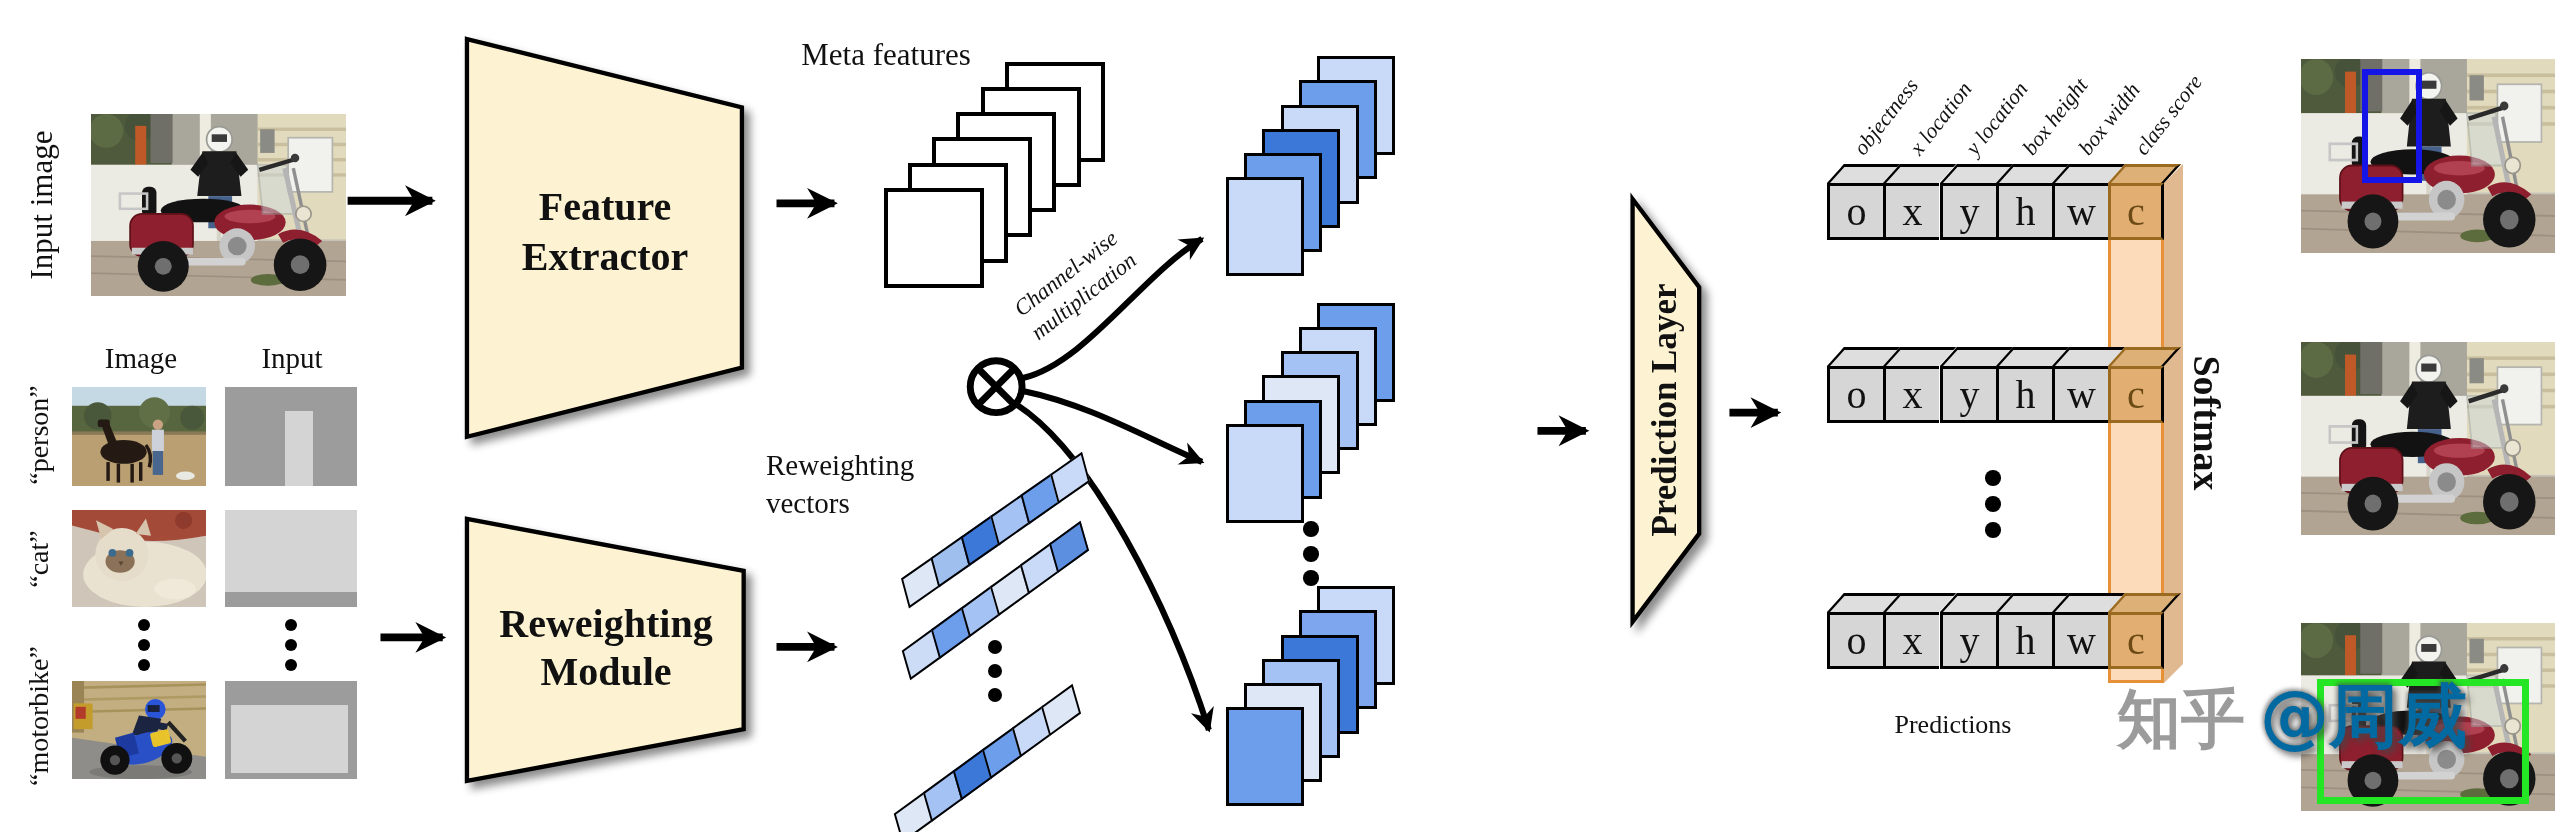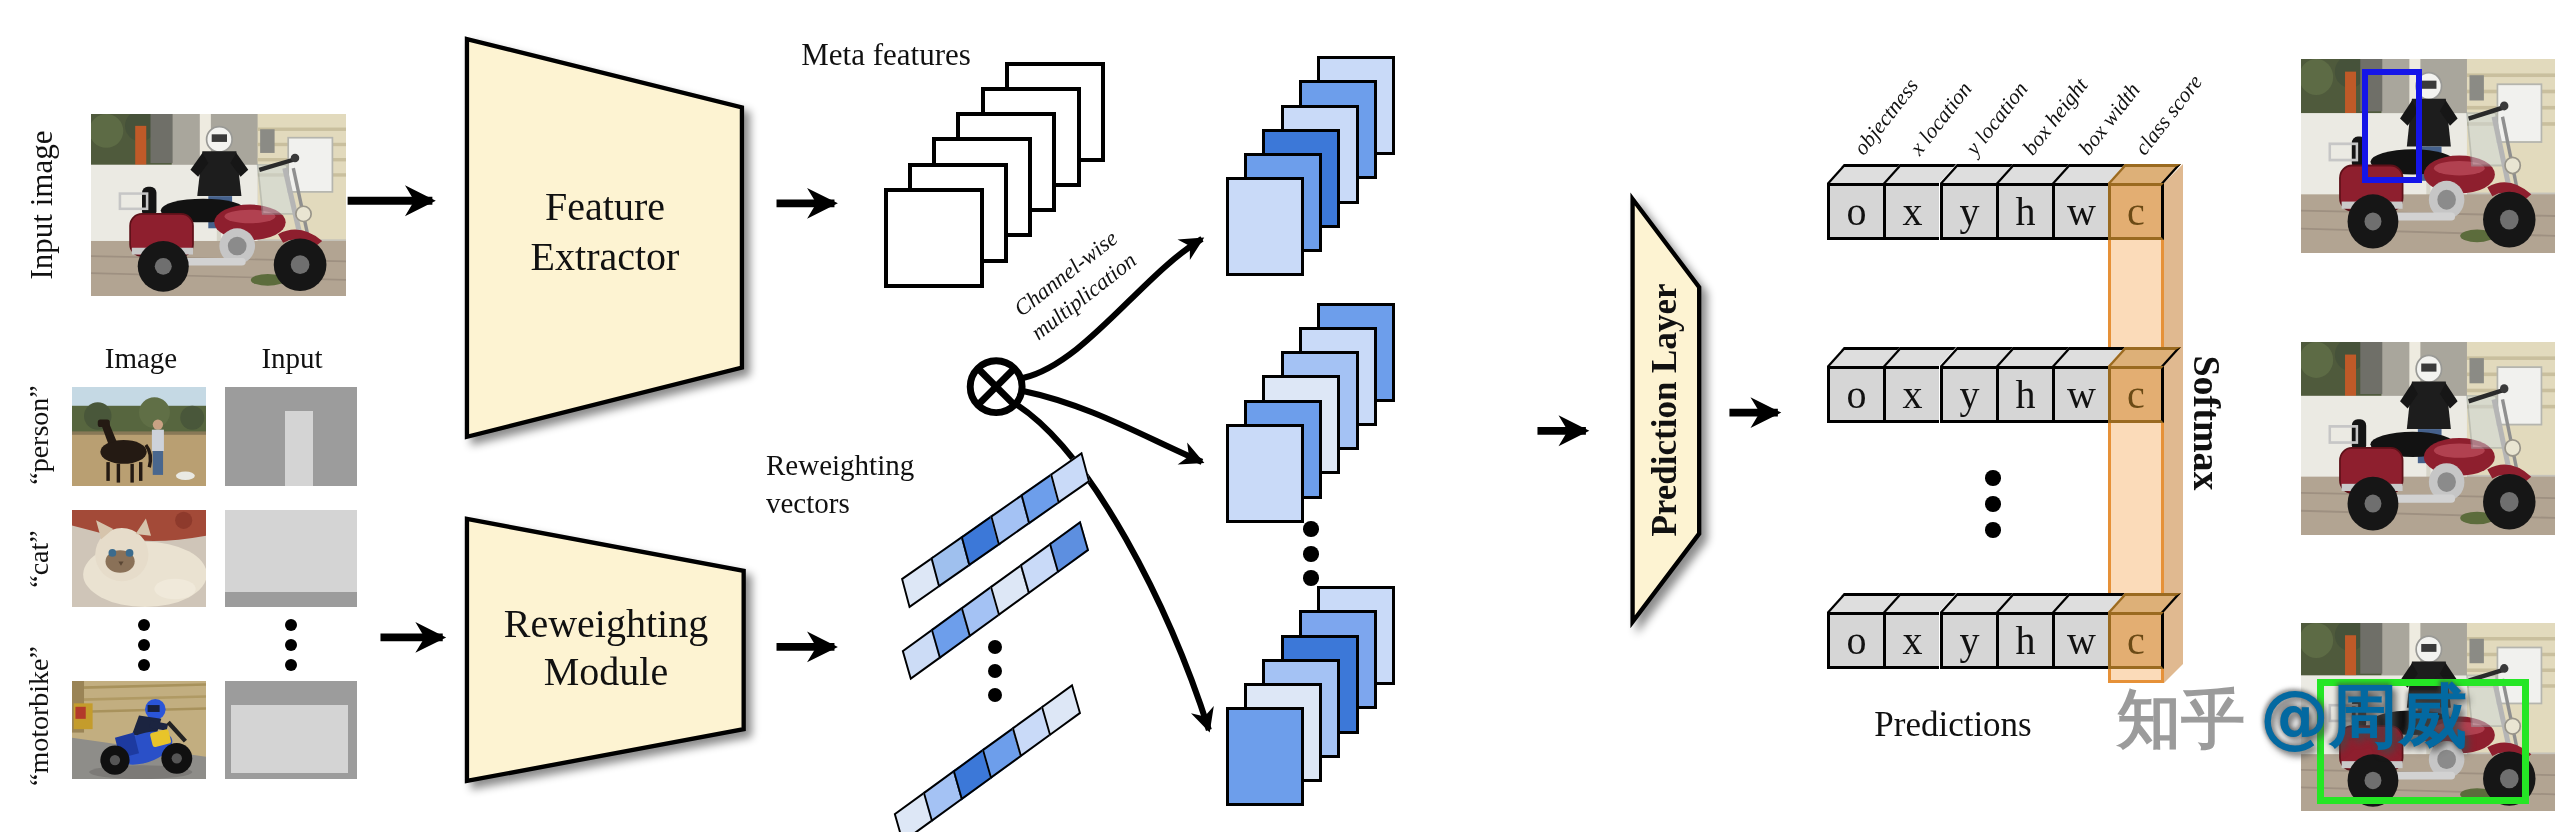--- a/index.html
+++ b/index.html
@@ -4,21 +4,21 @@
 <style>
   html,body{margin:0;padding:0;background:#fff;}
   #canvas{position:relative;width:2576px;height:833px;background:#fff;overflow:hidden;
           font-family:"Liberation Serif","DejaVu Serif",serif;color:#111;}
   .abs{position:absolute;}
   .ctr{transform:translate(-50%,-50%);}
   .pre{white-space:pre-line;}
   svg.overlay{position:absolute;left:0;top:0;pointer-events:none;}
   polygon.module-shape{fill:var(--module-fill,#fdf3d2);stroke:#000;stroke-width:5;
           filter:drop-shadow(7px 7px 5px rgba(0,0,0,0.45));}
-  .module-label{font-weight:normal;font-size:40px;line-height:50px;text-align:center;}
+  .module-label{font-weight:bold;font-size:40px;line-height:50px;text-align:center;}
   .photo{position:absolute;border:none;display:block;}
   .mask{position:absolute;background:var(--mask-dark,#9c9c9c);}
   .mask .lite{position:absolute;background:var(--mask-light,#d4d4d4);}
   .fm-square{position:absolute;width:78px;height:99px;border:3.5px solid #000;box-sizing:border-box;}
   .meta-square{position:absolute;width:100px;height:100px;border:4.3px solid #000;background:#fff;box-sizing:border-box;}
   .vec-bar{position:absolute;width:233px;height:29px;display:flex;transform-origin:left center;}
   .vec-cell{width:39px;height:29px;box-sizing:border-box;border:2.6px solid #000;margin-left:-2.6px;transform:skewX(-20deg);}
   .vec-cell:first-child{margin-left:0;}
   .dot{position:absolute;border-radius:50%;background:#000;}
   .pr-top{position:absolute;width:56px;height:19px;background:var(--gray-cell-top,#dedede);
@@ -232,21 +232,21 @@
 Module</div>
   <div class="abs rot-90ccw" style="left:1665px;top:410px;font-size:35px;font-weight:bold;">Prediction Layer</div>
 
   <div class="abs ctr" style="left:886px;top:55px;font-size:31px;white-space:nowrap;">Meta features</div>
   <div class="abs pre" style="left:766px;top:446px;font-size:29px;line-height:38px;">Reweighting
 vectors</div>
   <div class="abs pre" style="left:1075px;top:285px;font-style:italic;font-size:22.5px;line-height:28.5px;text-align:center;
        transform:translate(-50%,-50%) rotate(-38deg);">Channel-wise
 multiplication</div>
 
-  <div class="abs ctr" style="left:1953px;top:725px;font-size:35px;">Predictions</div>
+  <div class="abs ctr" style="left:1953px;top:725px;font-size:26px;">Predictions</div>
   <div class="abs rot-90cw" style="left:2207px;top:423px;font-size:38px;font-weight:bold;">Softmax</div>
 
   <div class="orange-col-front"></div>
   <div class="orange-col-side"></div>
 
   <svg class="photo" style="left:2301px;top:59px;" width="254" height="194" viewBox="0 0 300 215" preserveAspectRatio="none">
       <use href="#moto"></use>
     </svg>
   <div class="bbox" style="left:2362px;top:69px;width:60px;height:114px;border:6px solid var(--bbox-person,#1515e8);"></div>
   <svg class="photo" style="left:2301px;top:342px;" width="254" height="193" viewBox="0 0 300 215" preserveAspectRatio="none">

